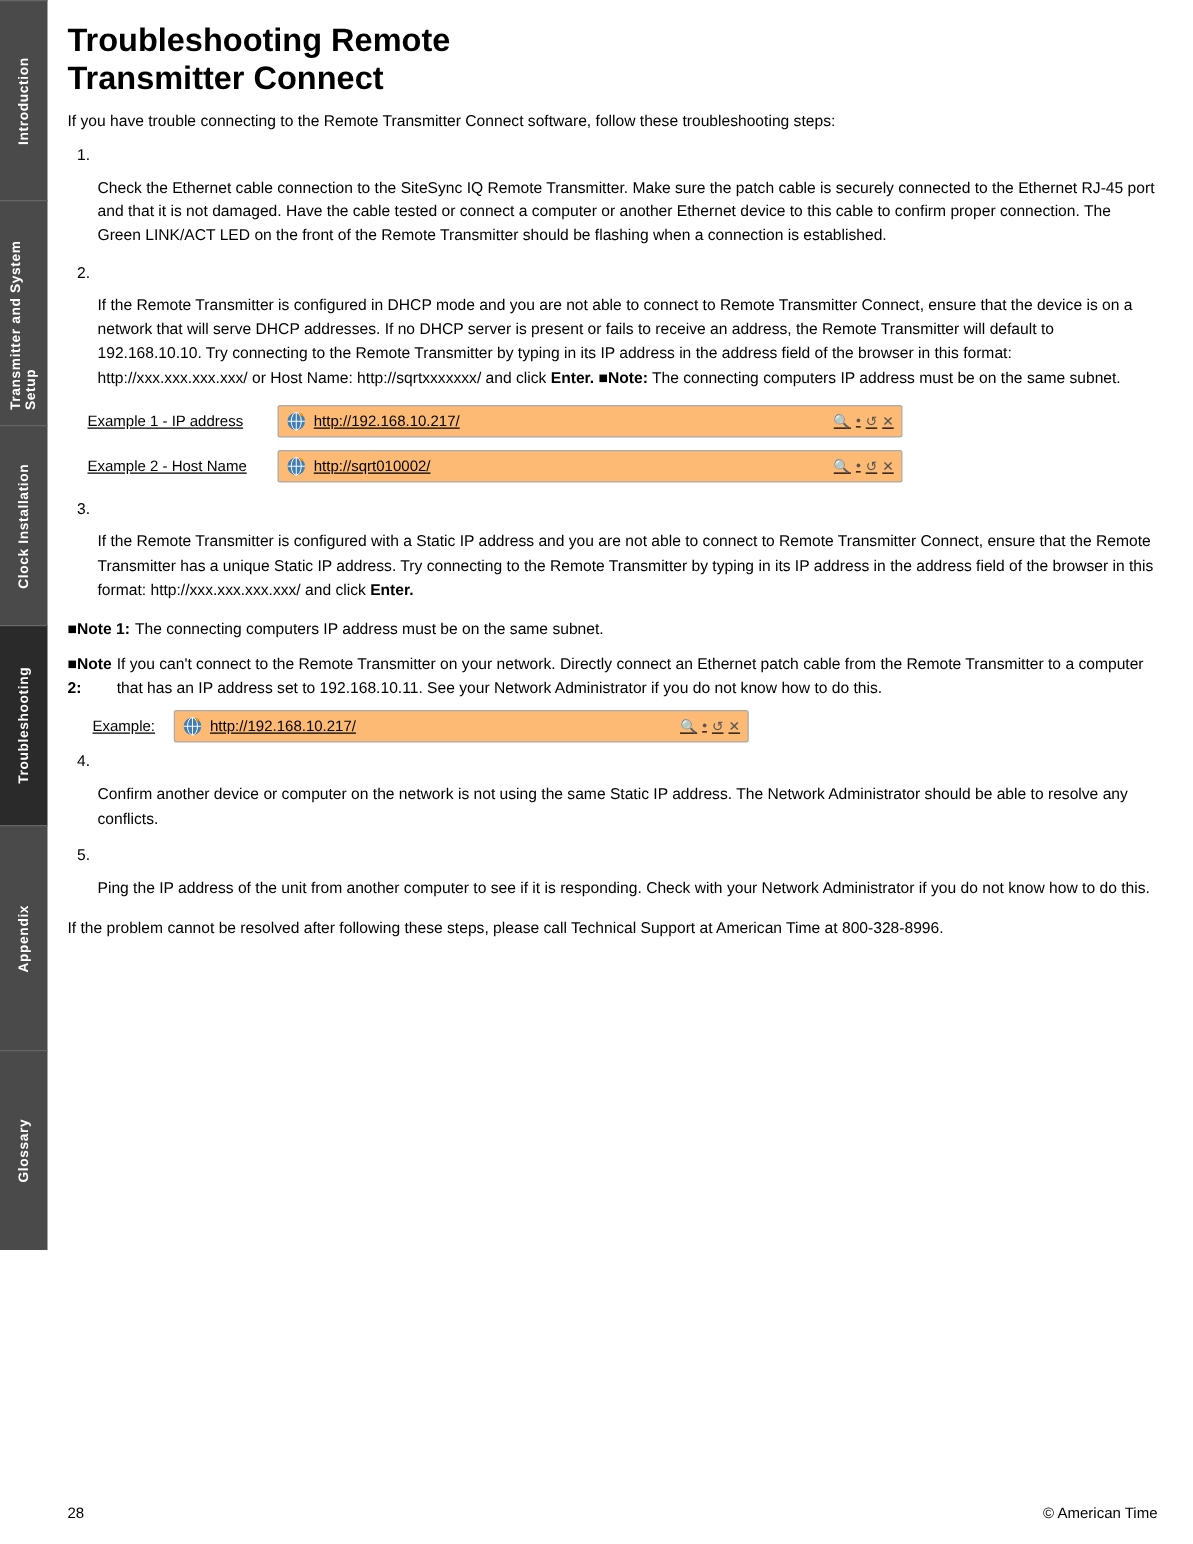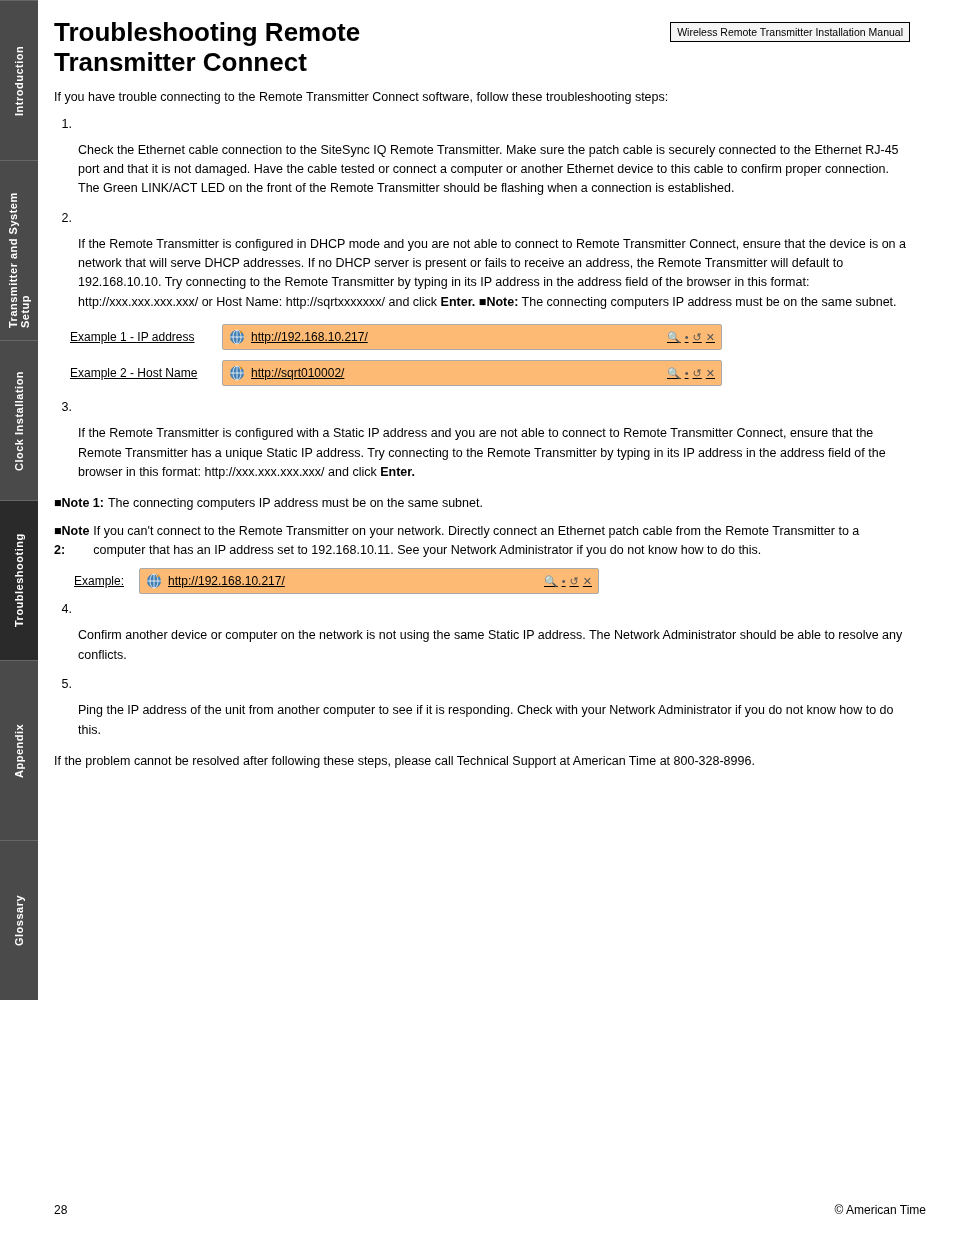--- a/index.html
+++ b/index.html
@@ -53,21 +53,21 @@
     .tab-intro { height: 160px; }
     .tab-transmitter { height: 180px; }
     .tab-clock { height: 160px; }
     .tab-troubleshoot { height: 160px; background: #333; }
     .tab-appendix { height: 180px; }
     .tab-glossary { height: 160px; }
 
     
     .main-content {
       flex: 1;
-      padding: 18px 44px 18px 16px;
+      padding: 18px 28px 18px 16px;
       position: relative;
     }
 
     
     .header-bar {
       display: flex;
       justify-content: space-between;
       align-items: flex-start;
       margin-bottom: 10px;
     }
@@ -246,21 +246,20 @@
     </div>
   </div>
 
   <div class="main-content">
 
     <div class="header-bar">
       <div class="page-title">
         <span>Troubleshooting Remote</span><br>
         <span>Transmitter Connect</span>
       </div>
-      <div class="manual-title">Wireless Remote Transmitter Installation Manual</div>
     </div>
 
     <div class="content-body">
       <p class="intro-text">If you have trouble connecting to the Remote Transmitter Connect software, follow these troubleshooting steps:</p>
 
       <div class="list-item-block">
         <span class="list-number">1.</span>
         <span class="list-text">Check the Ethernet cable connection to the SiteSync IQ Remote Transmitter. Make sure the patch cable is securely connected to the Ethernet RJ-45 port and that it is not damaged. Have the cable tested or connect a computer or another Ethernet device to this cable to confirm proper connection. The Green LINK/ACT LED on the front of the Remote Transmitter should be flashing when a connection is established.</span>
       </div>
 

